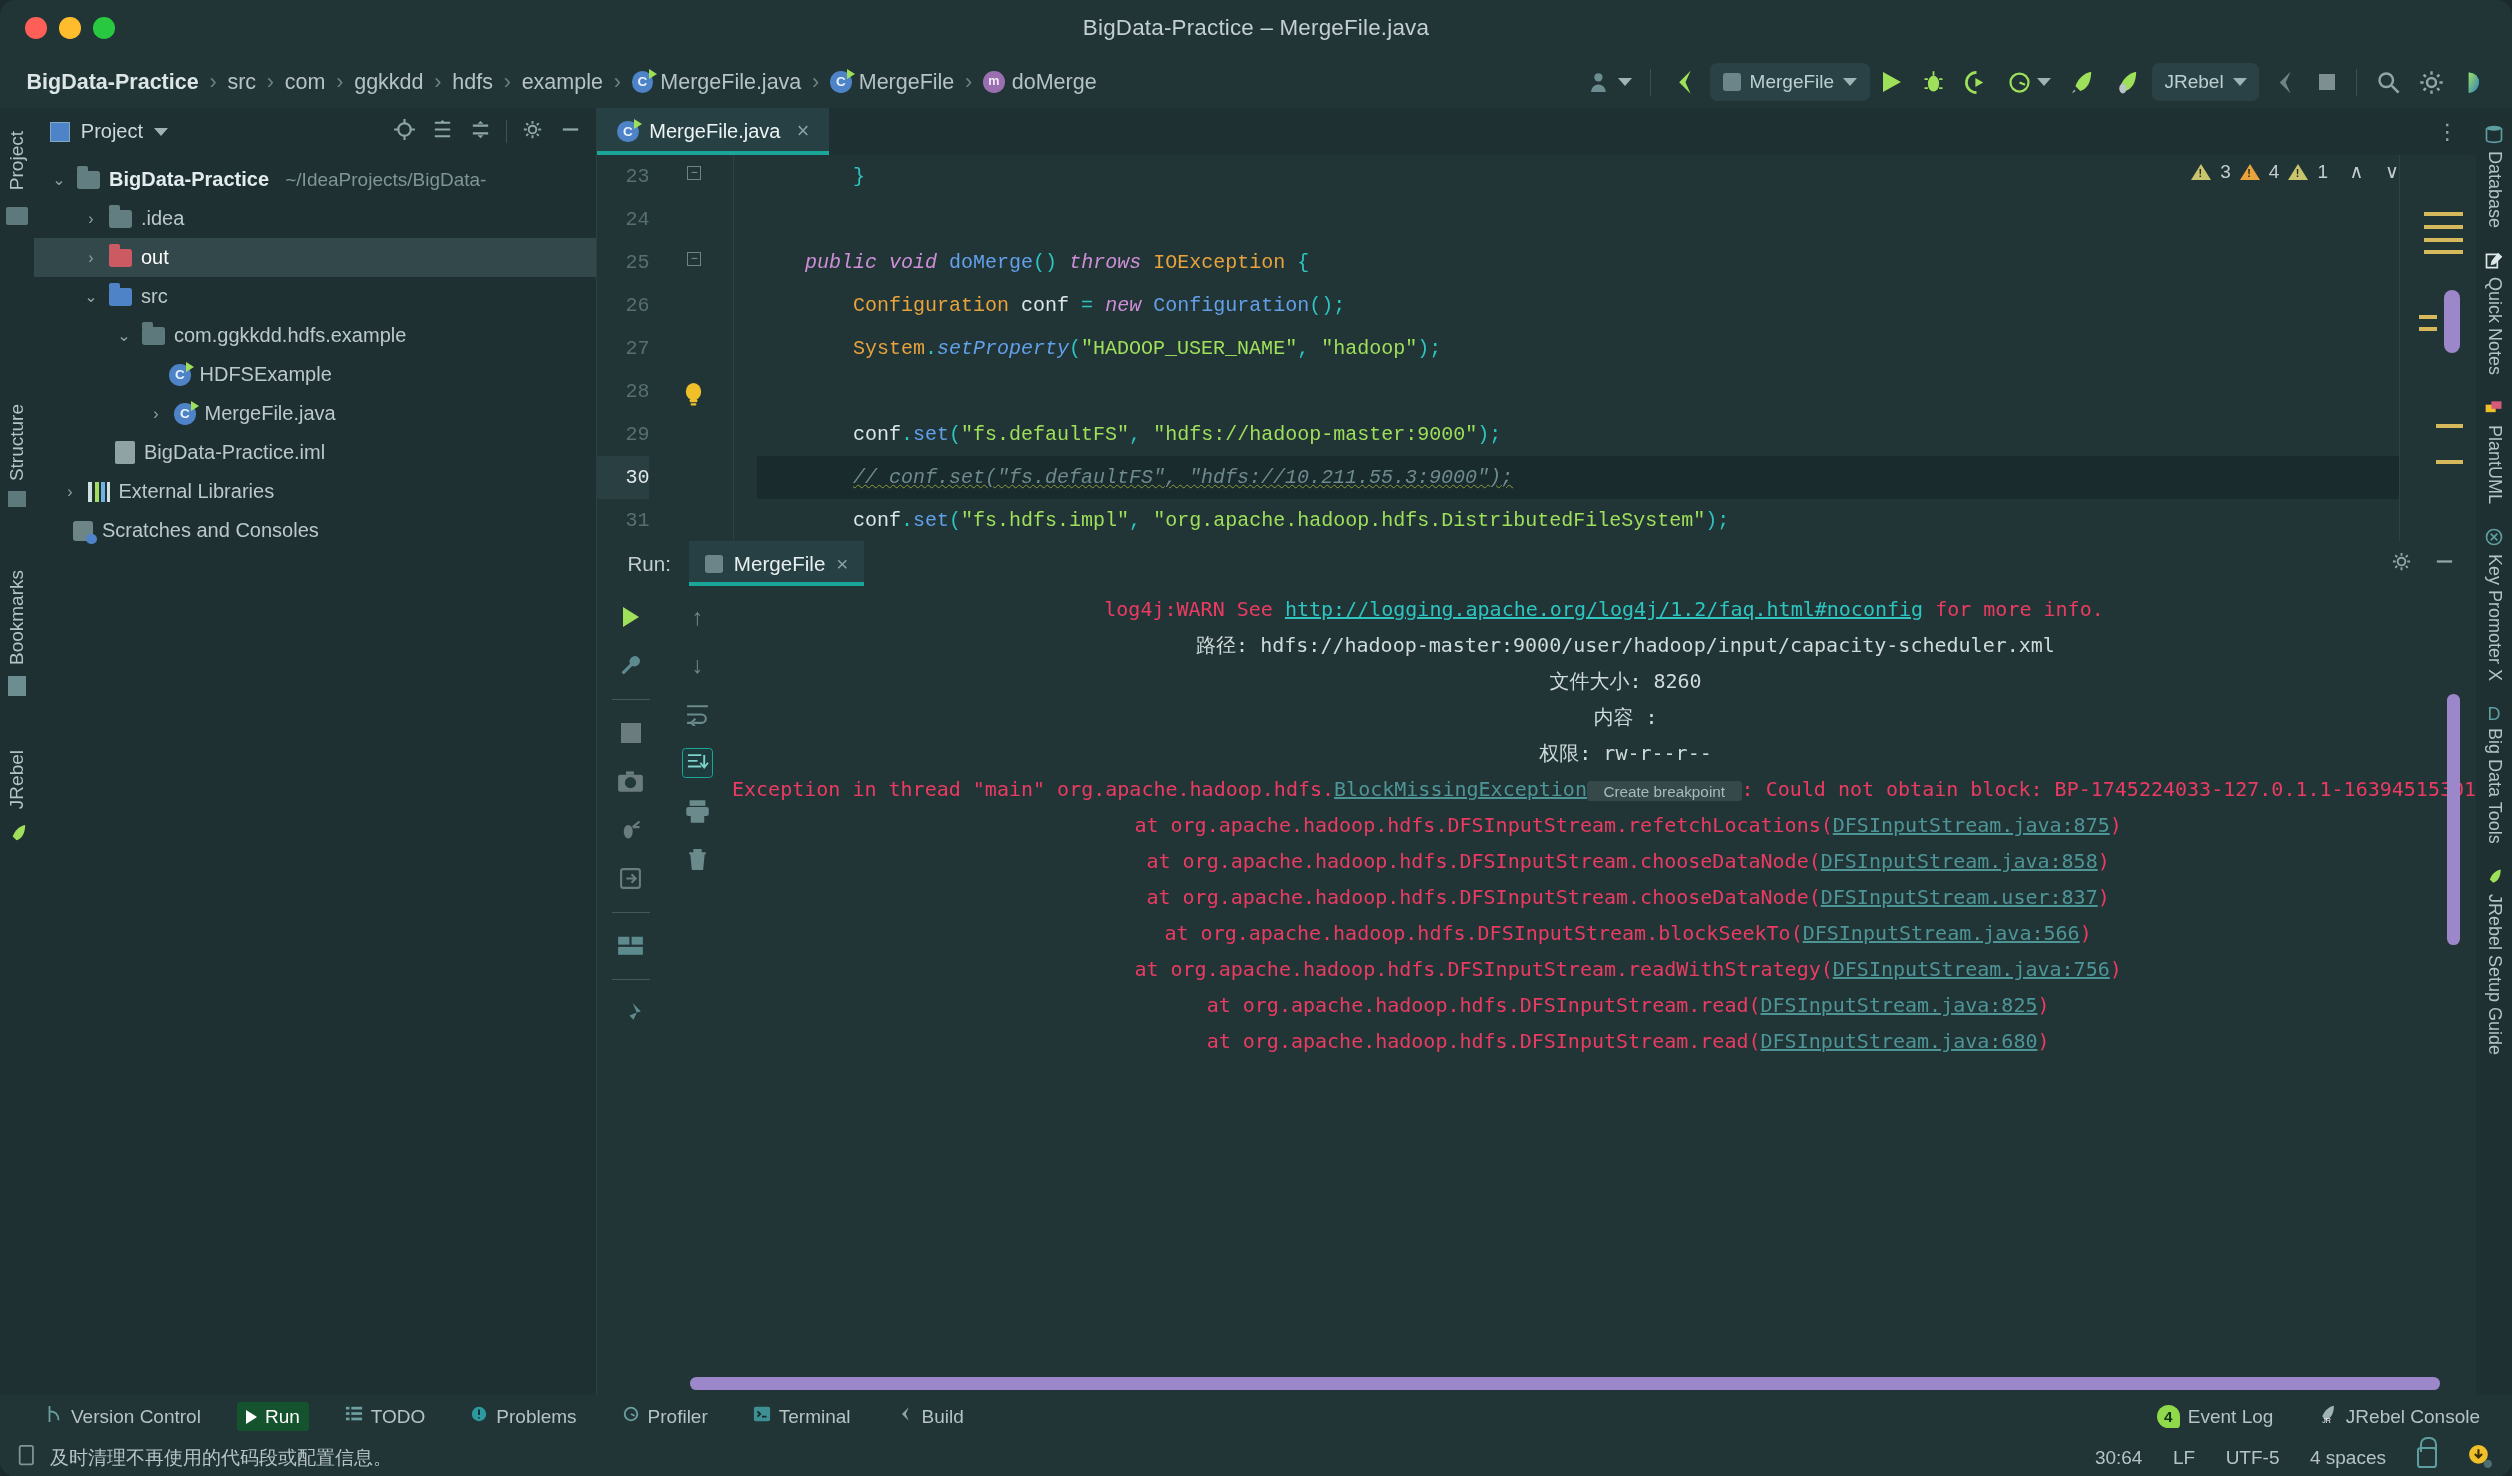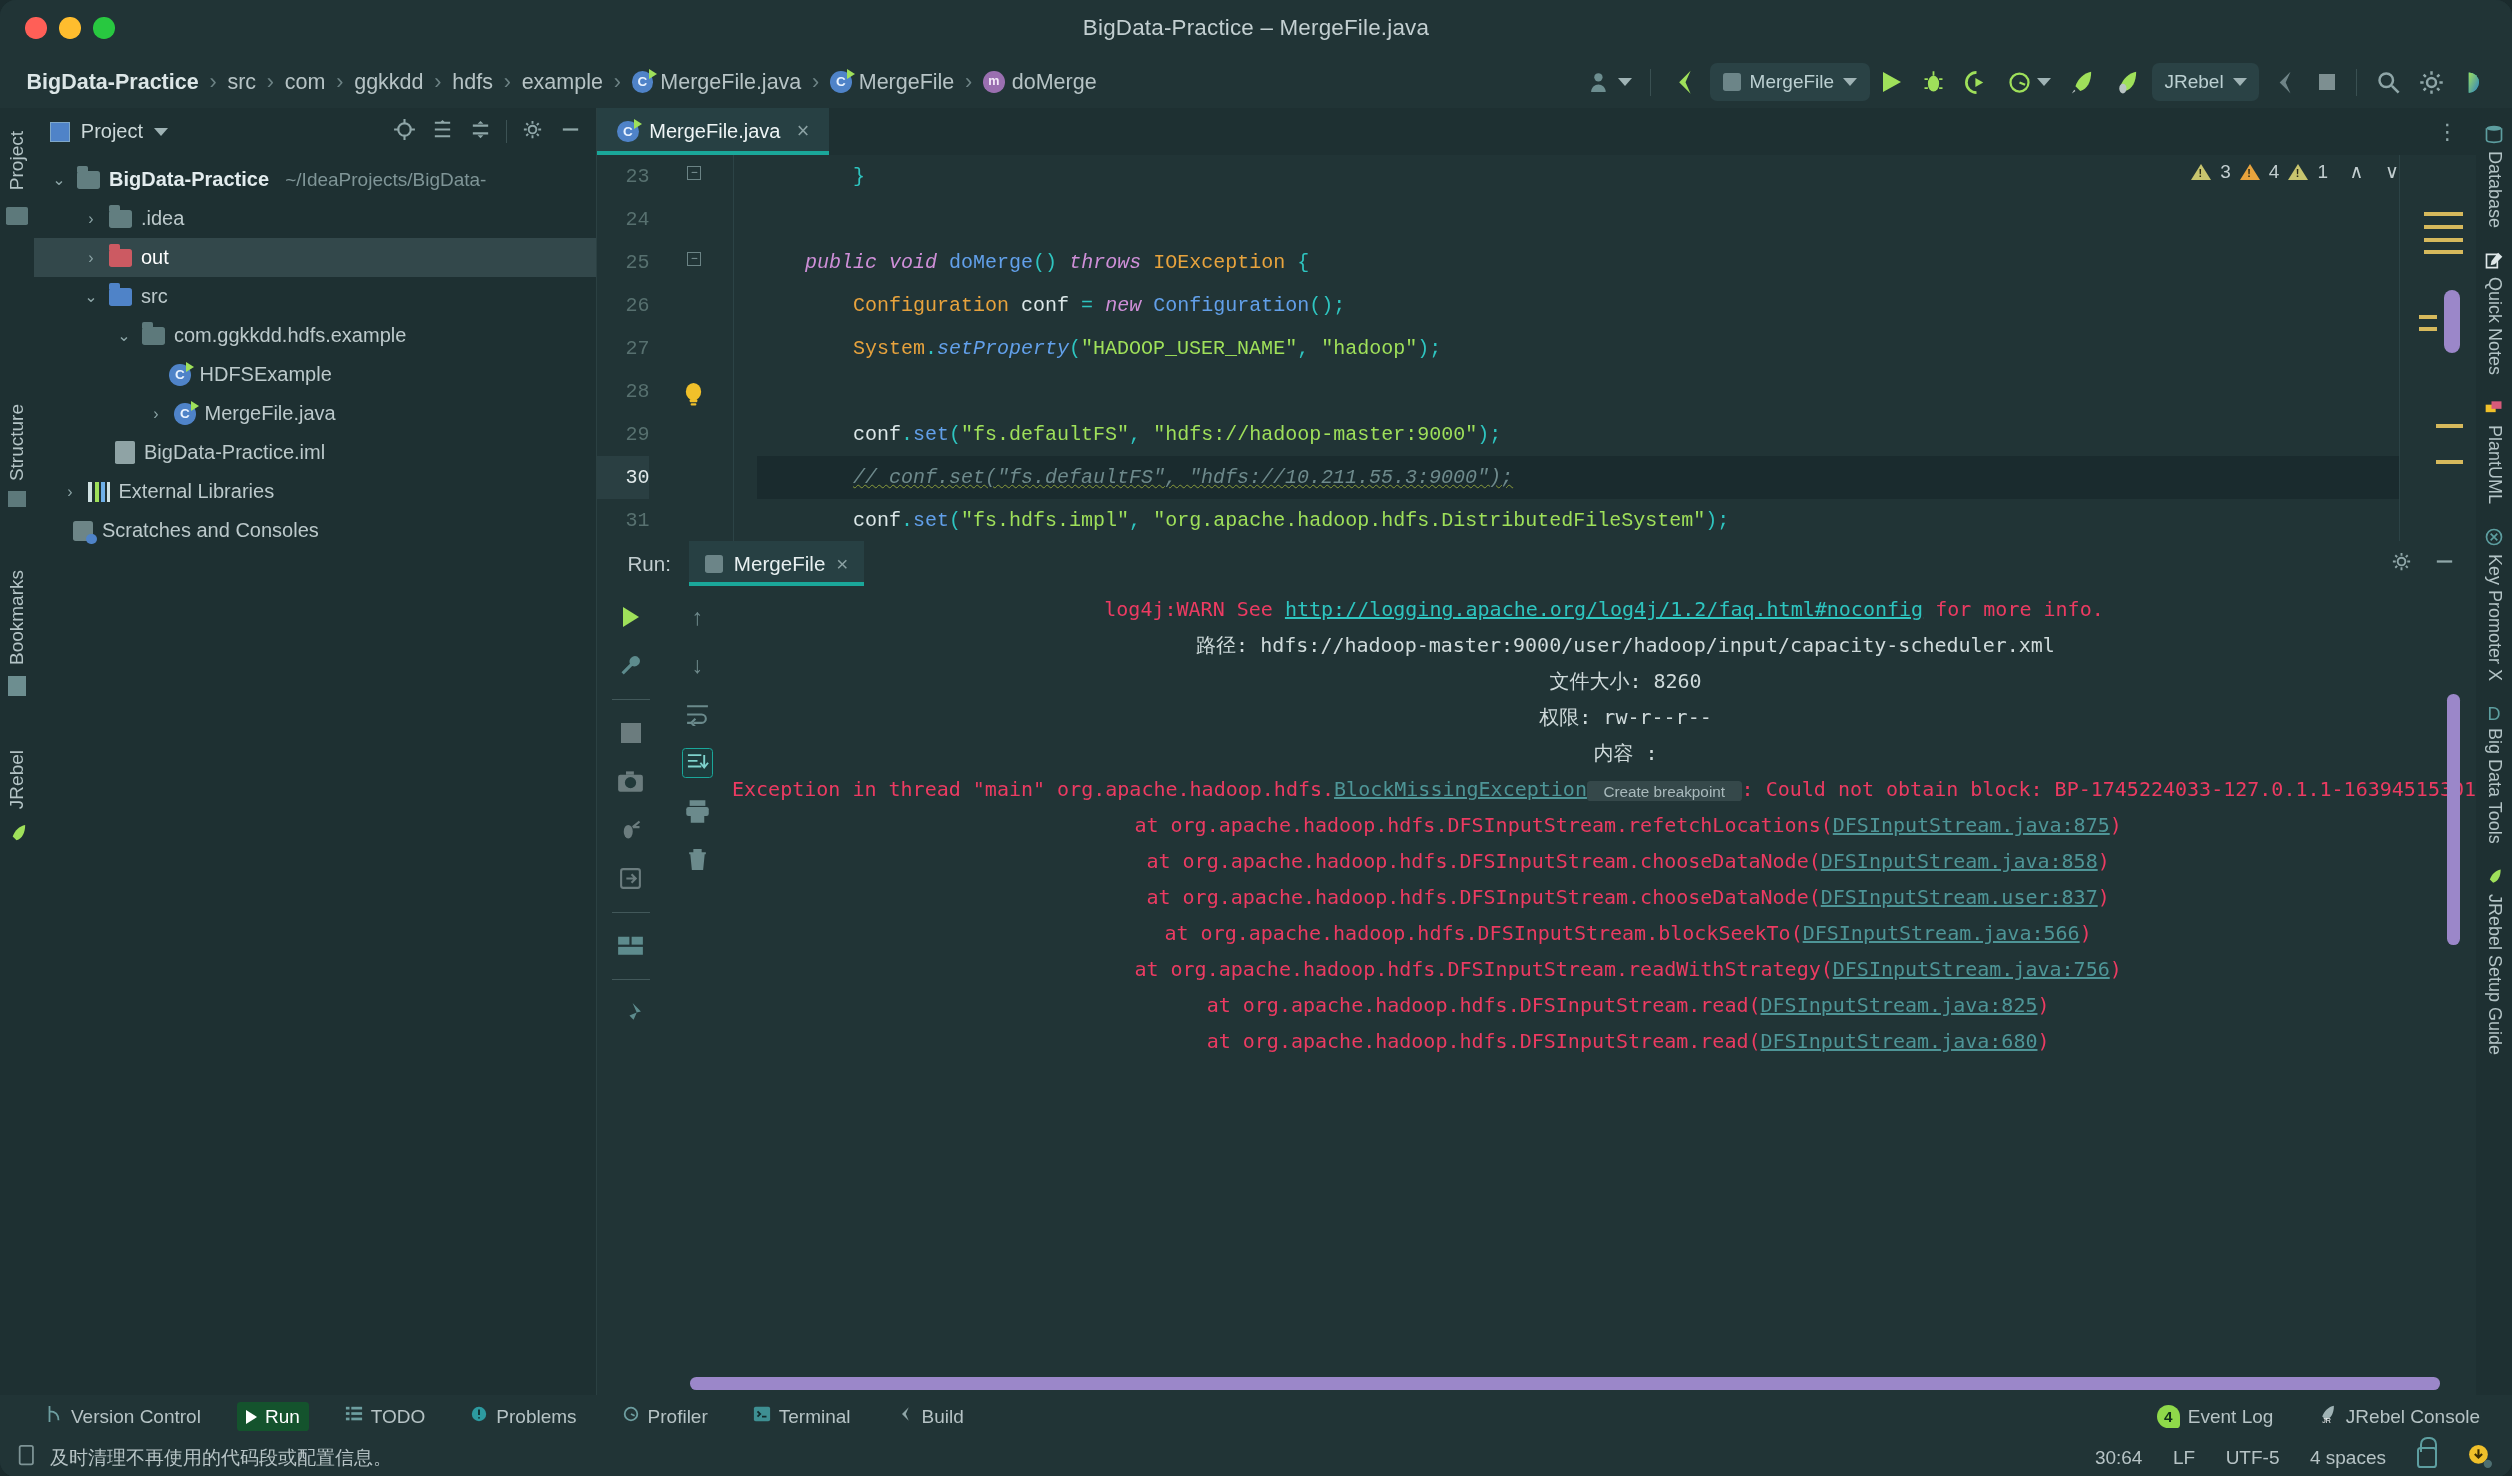--- a/index.html
+++ b/index.html
@@ -616,22 +616,22 @@
                     <path d="M4 6h16M9 6V3h6v3M6 6l1.5 15h9L18 6z" stroke="#6b8a8c" stroke-width="2" fill="#6b8a8c"></path>
                   </svg>
               </div>
             </div>
           </div>
 
           <div class="console" id="console-out">
               <div class="cline"><span class="c-red">log4j:WARN See </span><span class="c-link">http://logging.apache.org/log4j/1.2/faq.html#noconfig</span><span class="c-red"> for more info.</span></div>
               <div class="cline"><span class="c-white">路径: hdfs://hadoop-master:9000/user/hadoop/input/capacity-scheduler.xml</span></div>
               <div class="cline"><span class="c-white">文件大小: 8260</span></div>
+              <div class="cline"><span class="c-white">内容 :</span></div>
               <div class="cline"><span class="c-white">权限: rw-r--r--</span></div>
-              <div class="cline"><span class="c-white">内容 :</span></div>
               <div class="cline"><span class="c-red">Exception in thread "main" org.apache.hadoop.hdfs.</span><span class="c-link2">BlockMissingException</span><span class="bp-chip">  Create breakpoint  </span><span class="c-red">: Could not obtain block: BP-1745224033-127.0.1.1-1639451530131:blk_1073741825_1001 file=/user</span></div>
               <div class="cline"><span class="c-red">    at org.apache.hadoop.hdfs.DFSInputStream.refetchLocations(</span><span class="c-link2">DFSInputStream.java:875</span><span class="c-red">)</span></div>
               <div class="cline"><span class="c-red">    at org.apache.hadoop.hdfs.DFSInputStream.chooseDataNode(</span><span class="c-link2">DFSInputStream.java:858</span><span class="c-red">)</span></div>
               <div class="cline"><span class="c-red">    at org.apache.hadoop.hdfs.DFSInputStream.chooseDataNode(</span><span class="c-link2">DFSInputStream.user:837</span><span class="c-red">)</span></div>
               <div class="cline"><span class="c-red">    at org.apache.hadoop.hdfs.DFSInputStream.blockSeekTo(</span><span class="c-link2">DFSInputStream.java:566</span><span class="c-red">)</span></div>
               <div class="cline"><span class="c-red">    at org.apache.hadoop.hdfs.DFSInputStream.readWithStrategy(</span><span class="c-link2">DFSInputStream.java:756</span><span class="c-red">)</span></div>
               <div class="cline"><span class="c-red">    at org.apache.hadoop.hdfs.DFSInputStream.read(</span><span class="c-link2">DFSInputStream.java:825</span><span class="c-red">)</span></div>
               <div class="cline"><span class="c-red">    at org.apache.hadoop.hdfs.DFSInputStream.read(</span><span class="c-link2">DFSInputStream.java:680</span><span class="c-red">)</span></div>
             </div>
           <div class="vscroll"></div>

